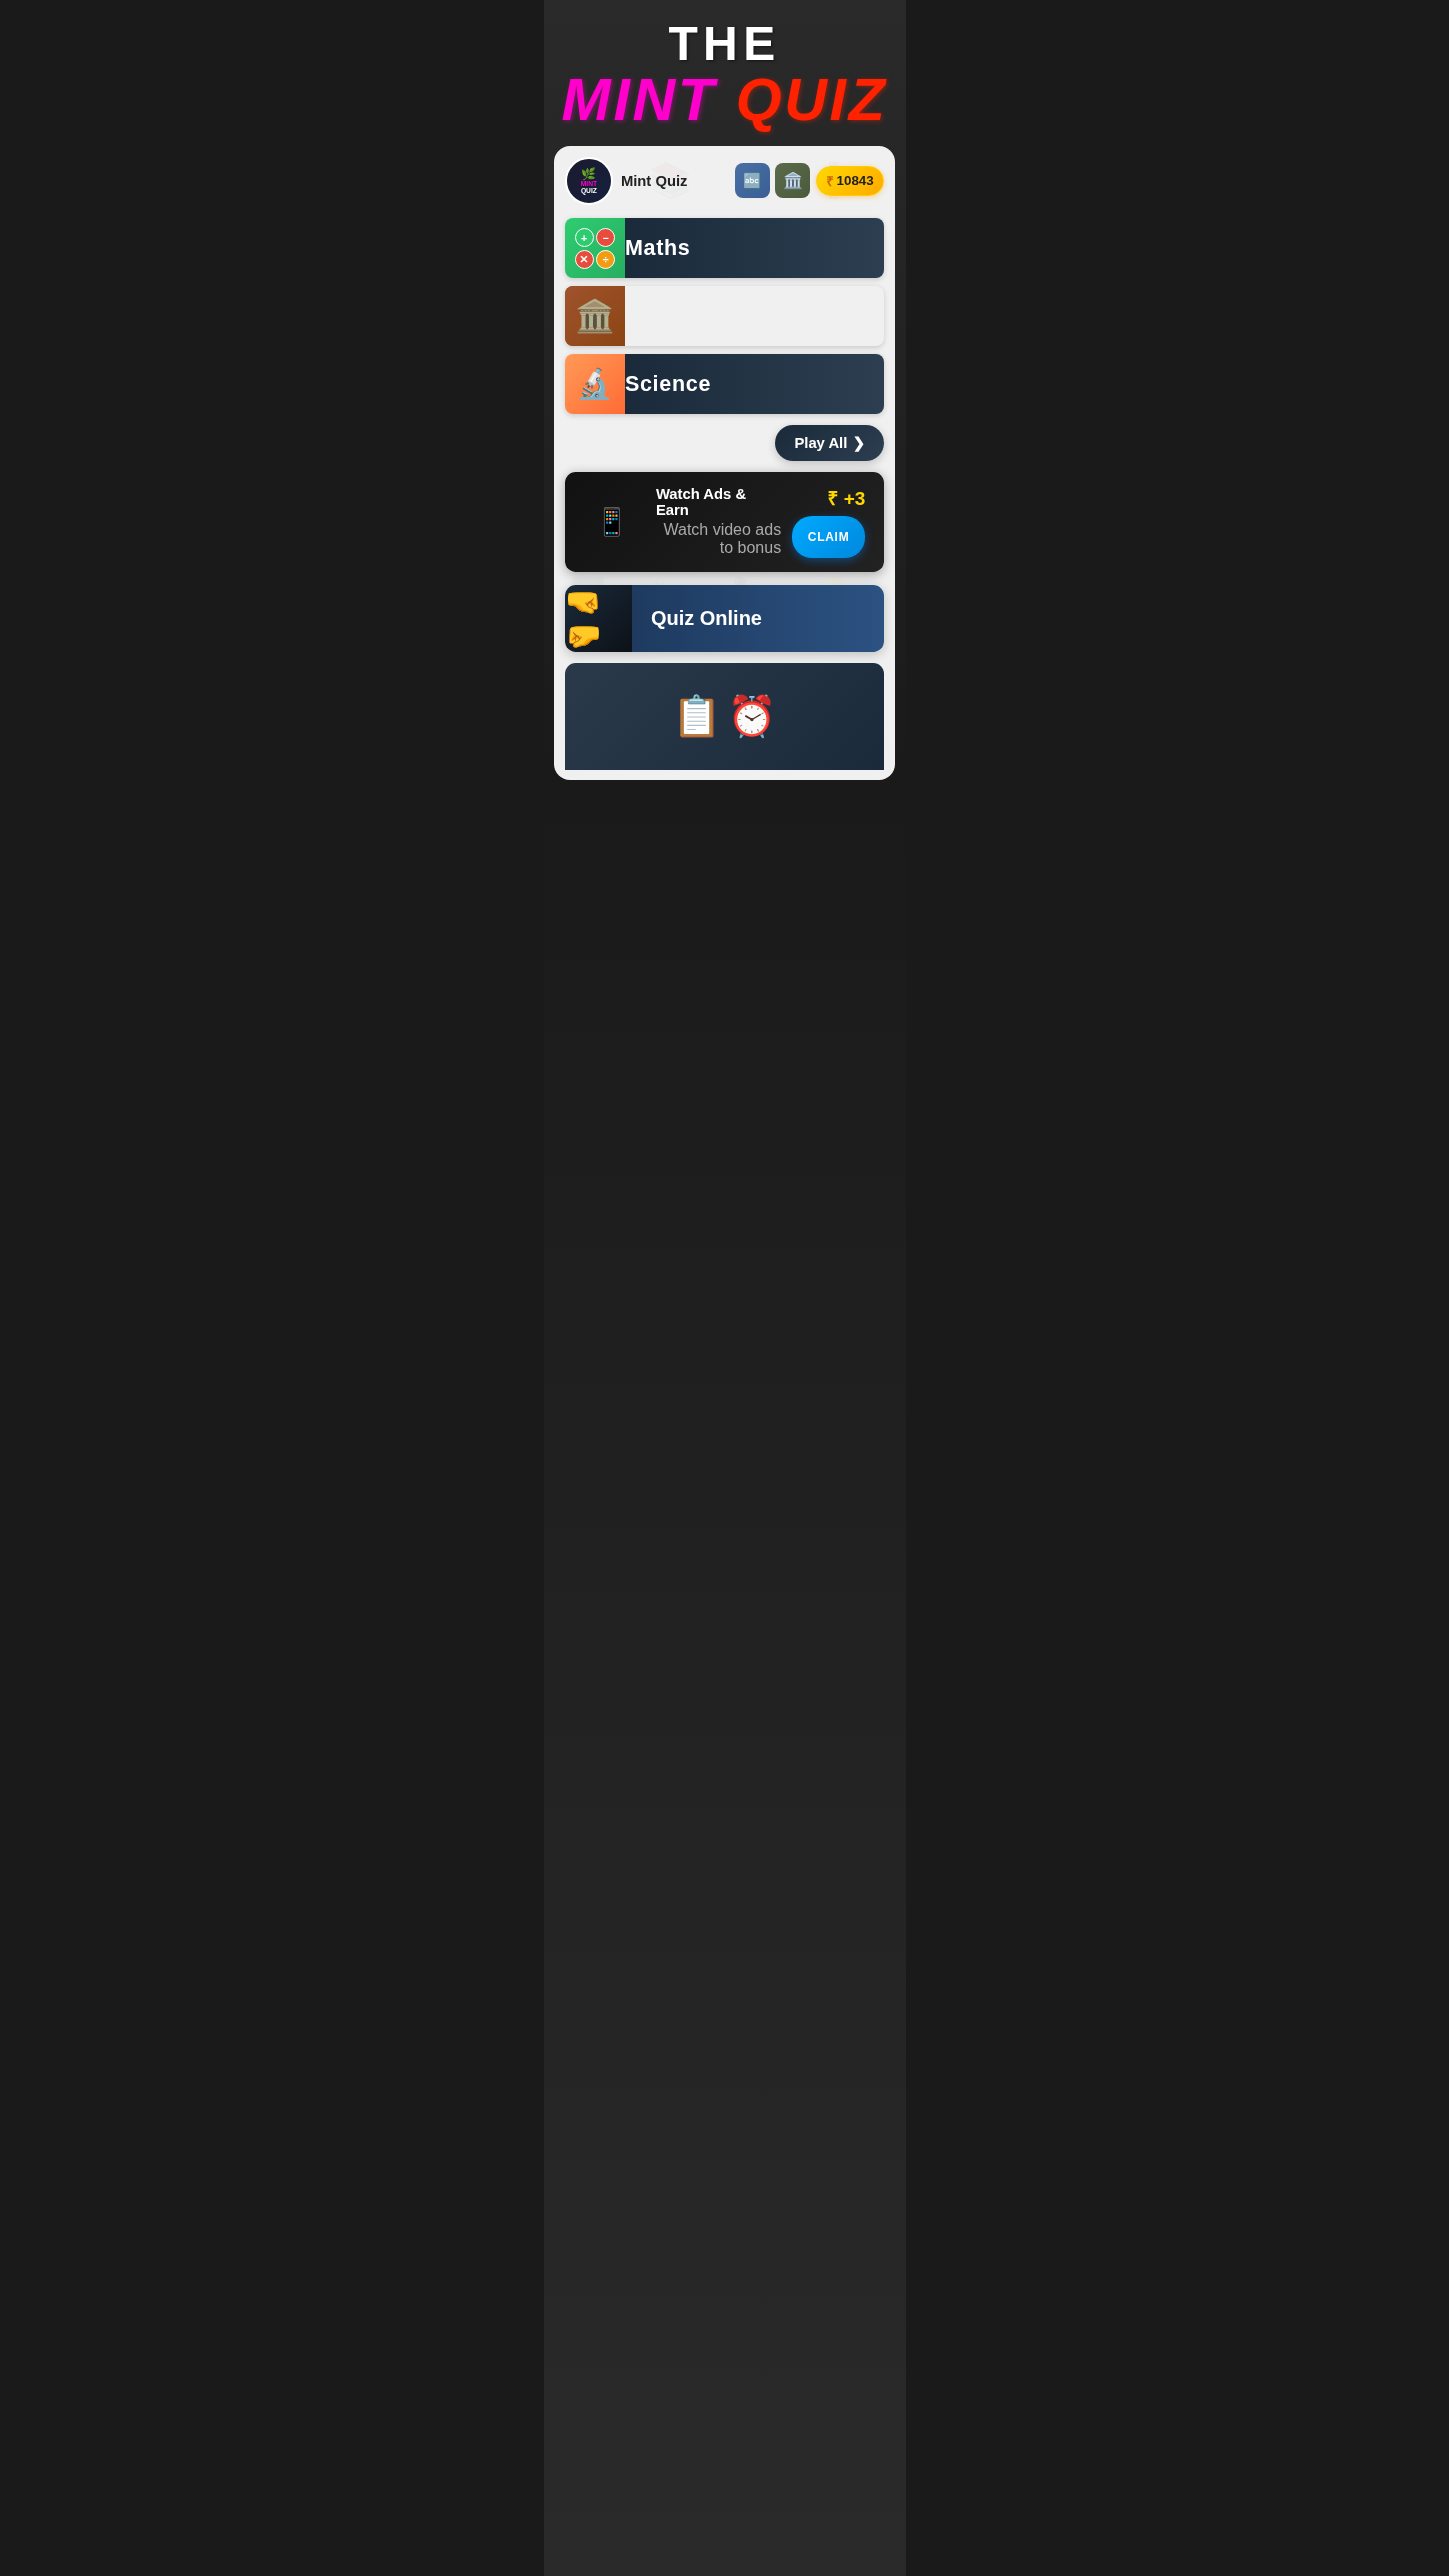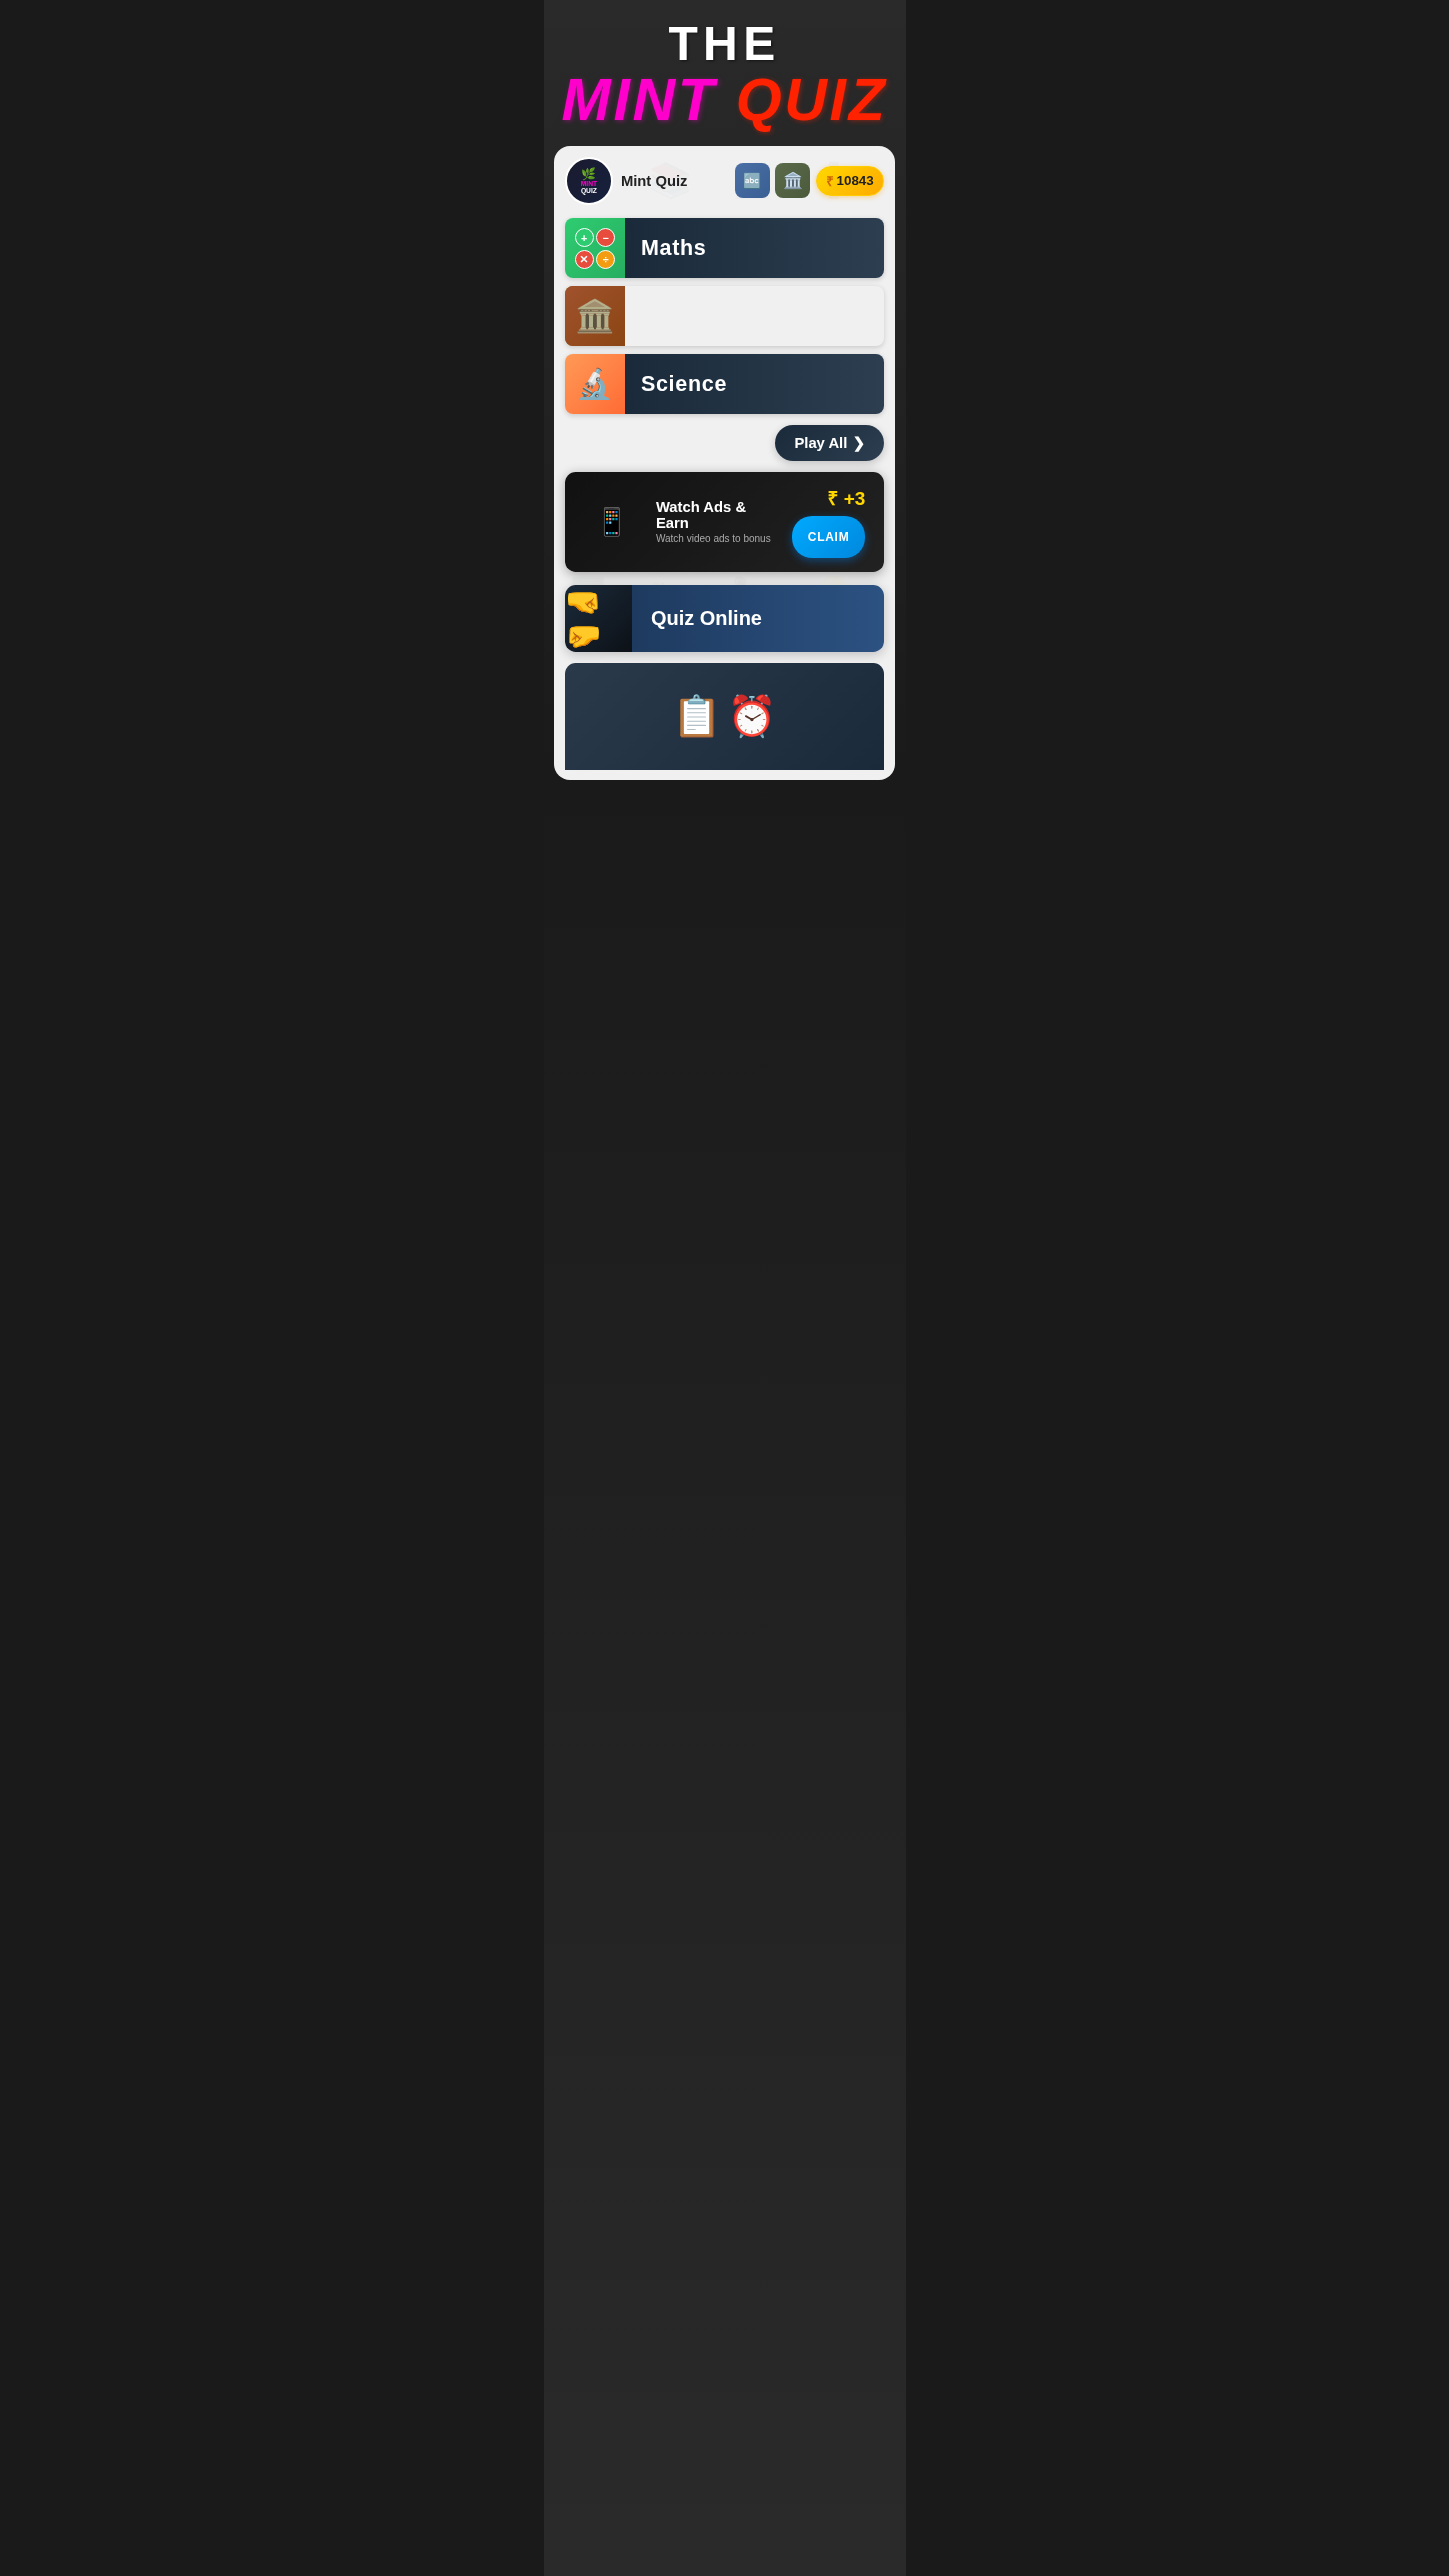--- a/index.html
+++ b/index.html
@@ -283,21 +283,20 @@
       justify-content: center;
       font-size: 29.5px;
     }
 
     .category-label {
       flex: 1;
       background: linear-gradient(90deg, #1a2a3a, #2c3e50);
       height: 100%;
       display: flex;
       align-items: center;
-      padding-left: 16px;
       font-size: 21.5px;
       font-weight: 700;
       color: white;
       letter-spacing: 0.7px;
     }
 
     
     .play-all-row {
       display: flex;
       justify-content: flex-end;
@@ -356,23 +355,24 @@
 
     .ads-title {
       font-size: 14.8px;
       font-weight: 700;
       color: white;
       display: block;
       margin-bottom: 2.7px;
     }
 
     .ads-subtitle {
-      font-size: 10px;
+      font-size: 16px;
       color: #aaa;
       display: block;
+      text-align: right;
     }
 
     .ads-reward {
       text-align: right;
       margin-right: 5.4px;
     }
 
     .reward-amount {
       font-size: 19px;
       font-weight: 900;

